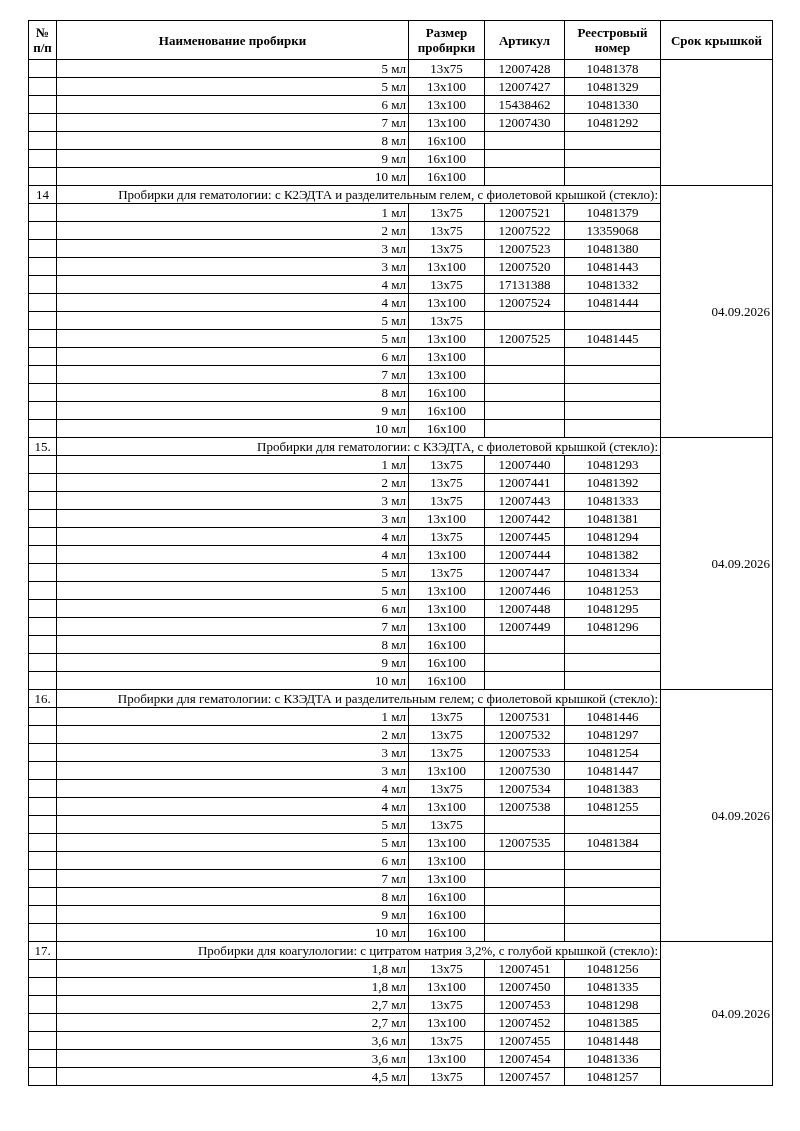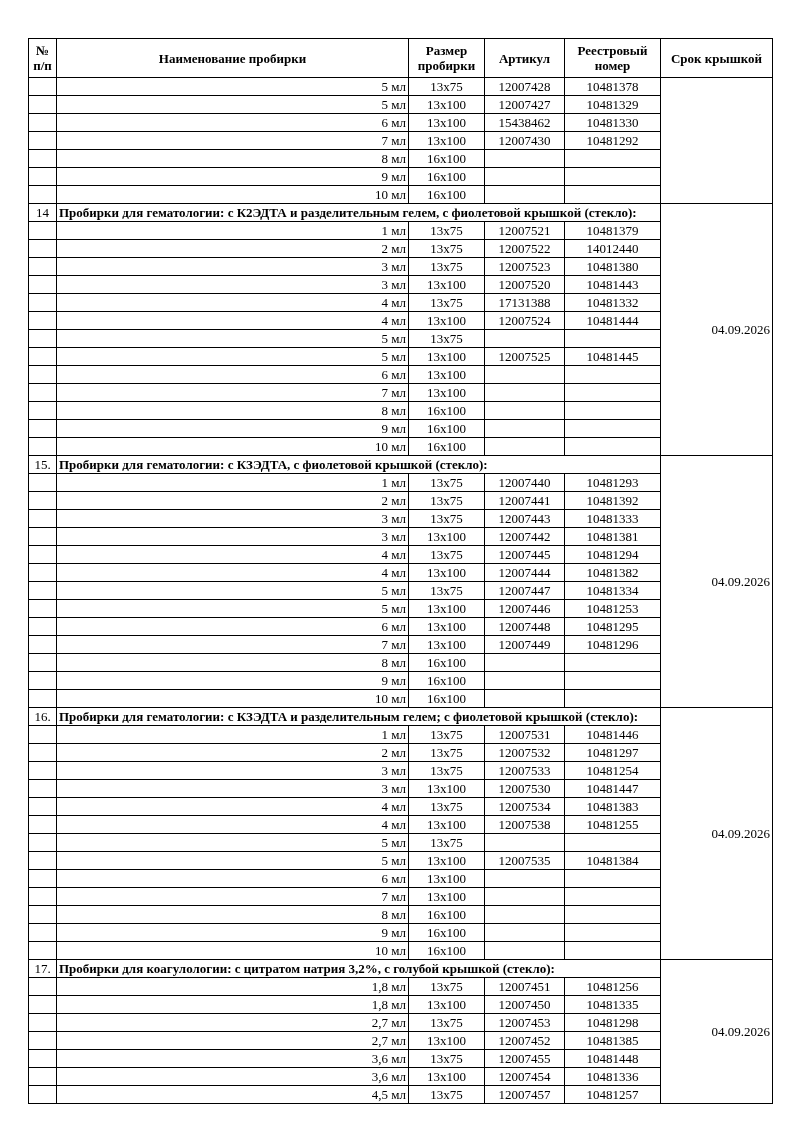--- a/index.html
+++ b/index.html
@@ -6,21 +6,20 @@
   html, body { margin: 0; padding: 0; }
   body {
     width: 800px;
     height: 1131px;
     background: #ffffff;
     color: #000000;
     font-family: "Liberation Serif", "DejaVu Serif", serif;
   }
   .page {
     padding: 20px 28px 0 28px;
-    margin-top: 18px;
   }
   table.tube-table {
     border-collapse: collapse;
     width: 744px;
     table-layout: fixed;
   }
   .tube-table th, .tube-table td {
     border: 1px solid #000;
     font-size: 13px;
     line-height: 15px;
@@ -32,22 +31,22 @@
   .tube-table th {
     font-weight: bold;
     text-align: center;
     padding: 4px 1px;
   }
   td.cell-num { text-align: center; }
   td.cell-name { text-align: right; padding-left: 5px; }
   td.cell-size, td.cell-article, td.cell-reg { text-align: center; }
   td.cell-validity { text-align: right; }
   td.cell-title {
-    font-weight: bold;
-    text-align: left;
+    font-weight: normal;
+    text-align: right;
   }
 </style>
 </head>
 <body>
 
 <div class="page">
   <table class="tube-table">
     <colgroup>
       <col style="width:28px">
       <col style="width:352px">
@@ -127,21 +126,21 @@
           <td class="cell-name">1 мл</td>
           <td class="cell-size">13x75</td>
           <td class="cell-article">12007521</td>
           <td class="cell-reg">10481379</td>
         </tr>
         <tr>
           <td class="cell-num"></td>
           <td class="cell-name">2 мл</td>
           <td class="cell-size">13x75</td>
           <td class="cell-article">12007522</td>
-          <td class="cell-reg">14012440</td>
+          <td class="cell-reg">13359068</td>
         </tr>
         <tr>
           <td class="cell-num"></td>
           <td class="cell-name">3 мл</td>
           <td class="cell-size">13x75</td>
           <td class="cell-article">12007523</td>
           <td class="cell-reg">10481380</td>
         </tr>
         <tr>
           <td class="cell-num"></td>

